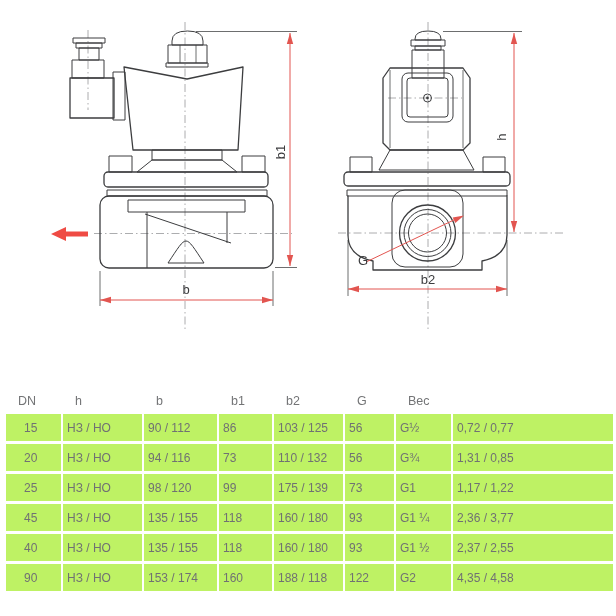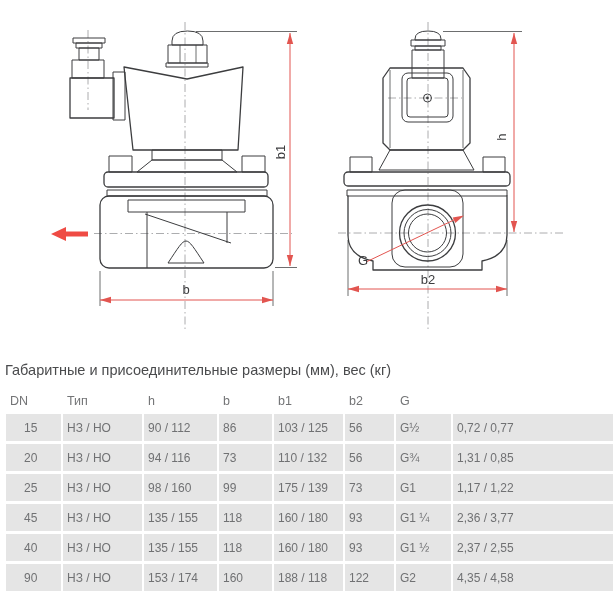--- a/index.html
+++ b/index.html
@@ -18,24 +18,24 @@
   .flow { stroke:#ef4b44; fill:none; stroke-width:5; }
   .flowf{ fill:#ef4b44; stroke:none; }
   .dimtxt { fill:#3c3d3f; font-size:13px; font-family:"Liberation Sans", sans-serif; }
 
   
   .tbl-title { position:absolute; left:5px; top:362px; font-size:14.5px; color:#4a4b4d; }
   .grid { position:absolute; left:6px; display:grid;
           grid-template-columns:55px 79px 73px 53px 69px 49px 55px 160px;
           column-gap:2px; }
   .hdr  { top:390px; height:22px; color:#737476; font-size:12.5px; }
-  .hdr > div { display:flex; align-items:center; padding-left:4px; }
+  .hdr > div { display:flex; align-items:center; padding-left:4px;margin-left:8px; }
   .rows { top:414px; grid-auto-rows:27px; row-gap:3px; color:#707173; font-size:12px; }
   .row  { display:contents; }
-  .cell { background:#e5e5e5; display:flex; align-items:center; padding-left:4px; }
+  .cell { background:#bef264; display:flex; align-items:center; padding-left:4px; }
   .cell.c0 { padding-left:18px; }
 </style>
 </head>
 <body>
 
 <div class="stage">
 
   <svg class="diagram" width="616" height="350" viewBox="0 0 616 350">
 
     <g>
@@ -134,30 +134,29 @@
       <text class="dimtxt" x="428" y="284" text-anchor="middle">b2</text>
 
       <line class="thin" x1="443" y1="31.5" x2="522" y2="31.5"></line>
       <line class="red" x1="514" y1="33" x2="514" y2="232"></line>
       <polygon class="redf" points="514,33 510.8,44 517.2,44"></polygon>
       <polygon class="redf" points="514,232 510.8,221 517.2,221"></polygon>
       <text class="dimtxt" x="506" y="137" text-anchor="middle" transform="rotate(-90 506 137)">h</text>
     </g>
   </svg>
 
-  <div class="tbl-title">Габаритные и присоединительные размеры (мм), вес (кг)</div>
 
   <div class="grid hdr">
     <div>DN</div>
-    <div>Тип</div>
     <div>h</div>
     <div>b</div>
     <div>b1</div>
     <div>b2</div>
     <div>G</div>
+    <div>Вес</div>
   </div>
 
   <div class="grid rows">
     <div class="row">
       <div class="cell c0">15</div>
       <div class="cell">НЗ / НО</div>
       <div class="cell">90 / 112</div>
       <div class="cell">86</div>
       <div class="cell">103 / 125</div>
       <div class="cell">56</div>
@@ -170,21 +169,21 @@
       <div class="cell">94 / 116</div>
       <div class="cell">73</div>
       <div class="cell">110 / 132</div>
       <div class="cell">56</div>
       <div class="cell">G¾</div>
       <div class="cell">1,31 / 0,85</div>
     </div>
     <div class="row">
       <div class="cell c0">25</div>
       <div class="cell">НЗ / НО</div>
-      <div class="cell">98 / 160</div>
+      <div class="cell">98 / 120</div>
       <div class="cell">99</div>
       <div class="cell">175 / 139</div>
       <div class="cell">73</div>
       <div class="cell">G1</div>
       <div class="cell">1,17 / 1,22</div>
     </div>
     <div class="row">
       <div class="cell c0">45</div>
       <div class="cell">НЗ / НО</div>
       <div class="cell">135 / 155</div>

